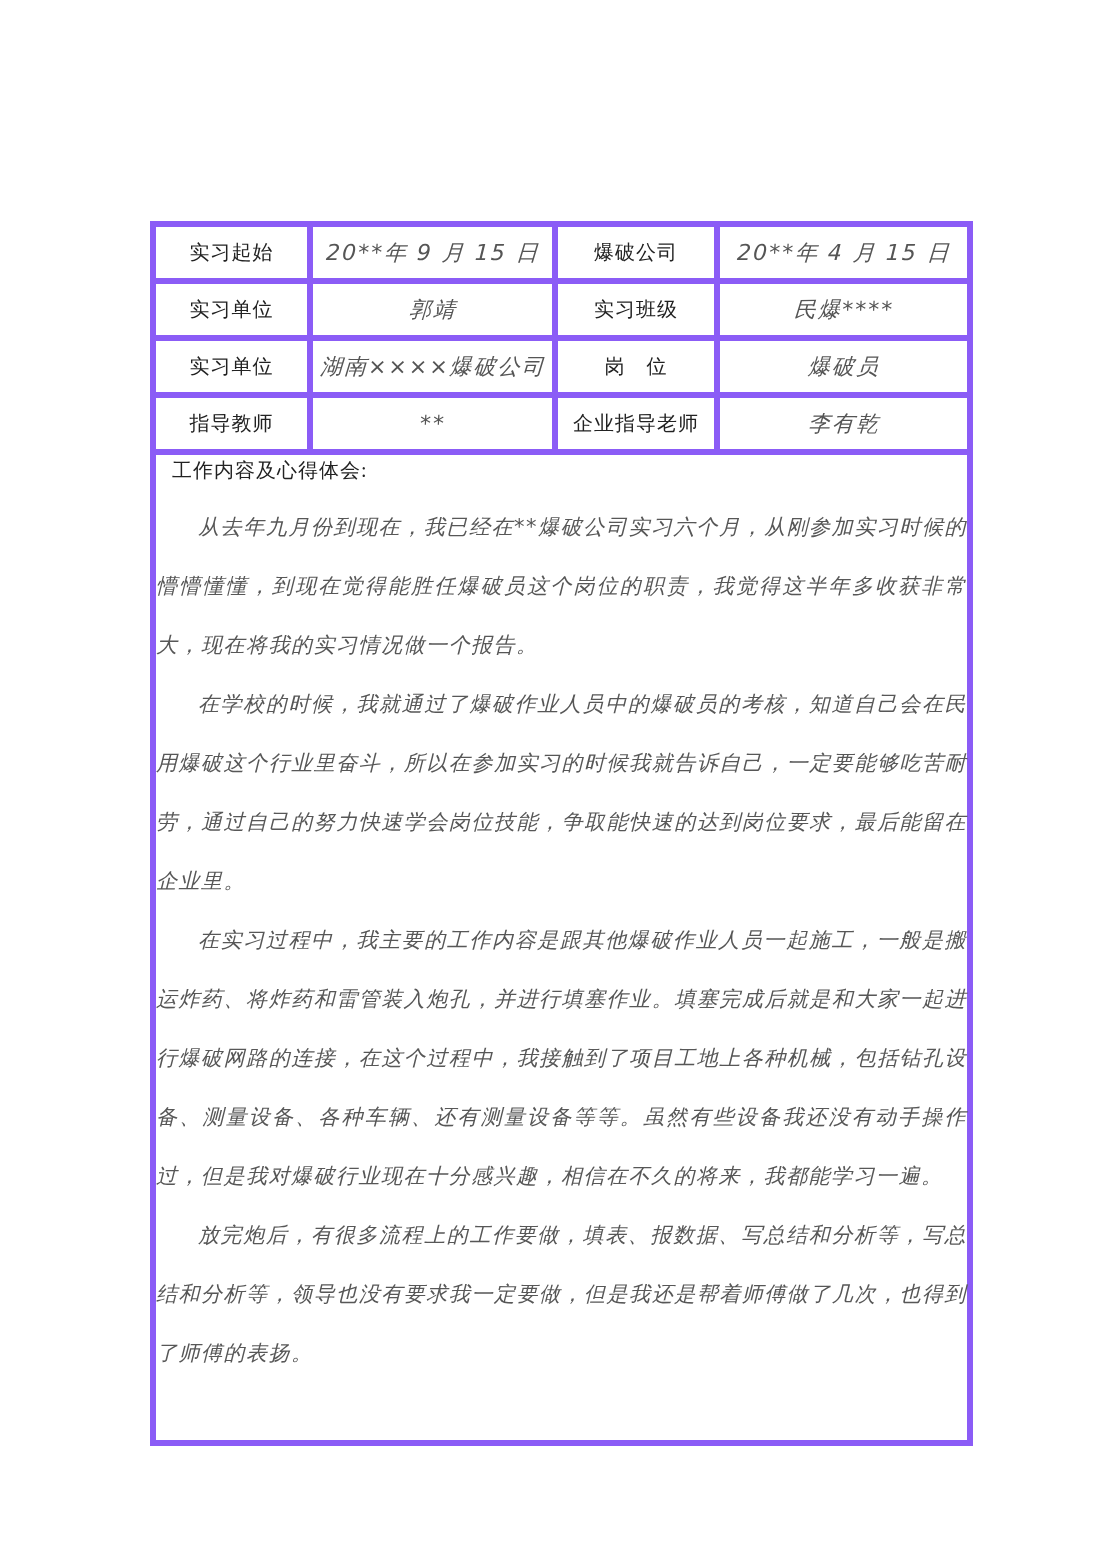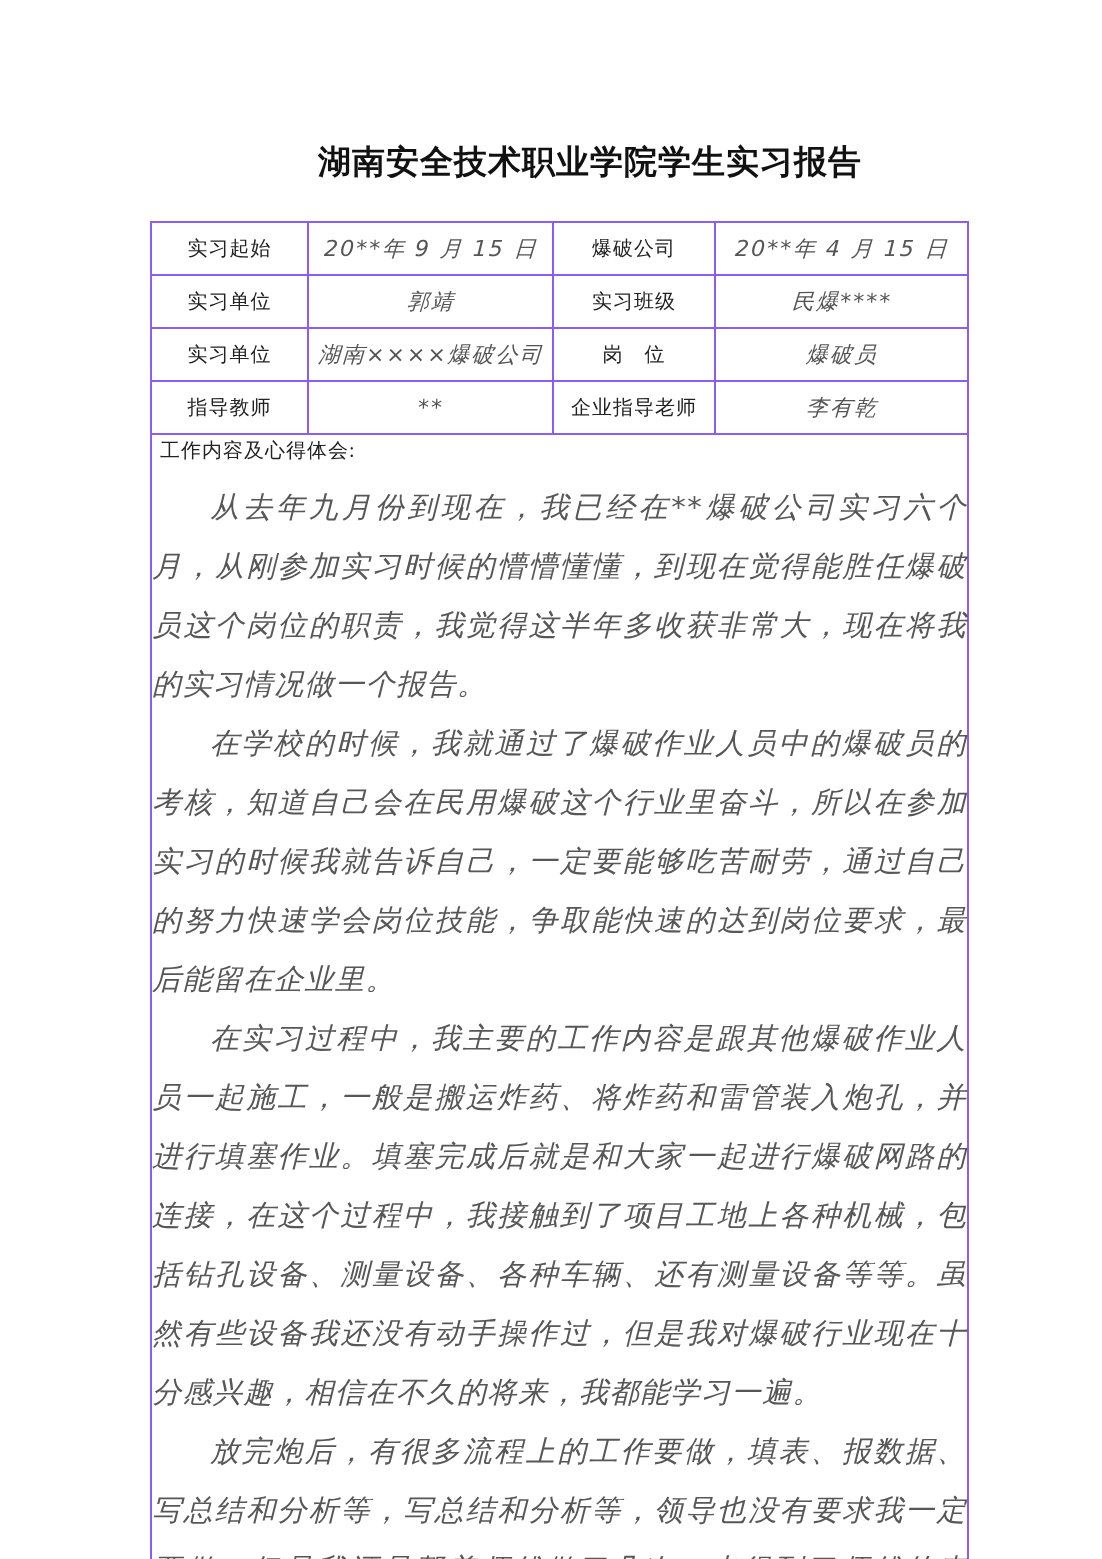--- a/index.html
+++ b/index.html
@@ -30,21 +30,21 @@
   }
   table.form-table {
     position: absolute;
     top: 221px;
     left: 150px;
     width: 817px;
     border-collapse: collapse;
     table-layout: fixed;
   }
   table.form-table td {
-    border: 2px solid #8b5cf6;
+    border: 6px solid #8b5cf6;
     padding: 0;
   }
   .col-label1 { width: 157px; }
   .col-value1 { width: 245px; }
   .col-label2 { width: 162px; }
   .col-value2 { width: 253px; }
   tr.form-row td { height: 51px; }
   td.label-cell {
     text-align: center;
     vertical-align: middle;
@@ -68,40 +68,39 @@
   }
   td.content-cell {
     height: 985px;
     vertical-align: top;
     padding: 10px 14px 0 14px;
   }
   .section-label {
     font-size: 20px;
     letter-spacing: 1px;
     color: #222222;
-    margin: 2px 0 14px 8px;
+    margin: 2px 0 14px 16px;
   }
   .essay p {
     margin: 0;
     text-indent: 2em;
     font-family: "DejaVu Sans", sans-serif;
     font-style: italic;
     color: #575757;
-    font-size: 29px;
+    font-size: 21px;
     letter-spacing: 1.5px;
     line-height: 59px;
     text-align: justify;
   }
 </style>
 </head>
 <body>
 
 <div class="page">
 
-  <h1 class="doc-title">湖南安全技术职业学院学生实习报告</h1>
 
   <table class="form-table">
     <colgroup>
       <col class="col-label1">
       <col class="col-value1">
       <col class="col-label2">
       <col class="col-value2">
     </colgroup>
     <tbody>
       <tr class="form-row">

